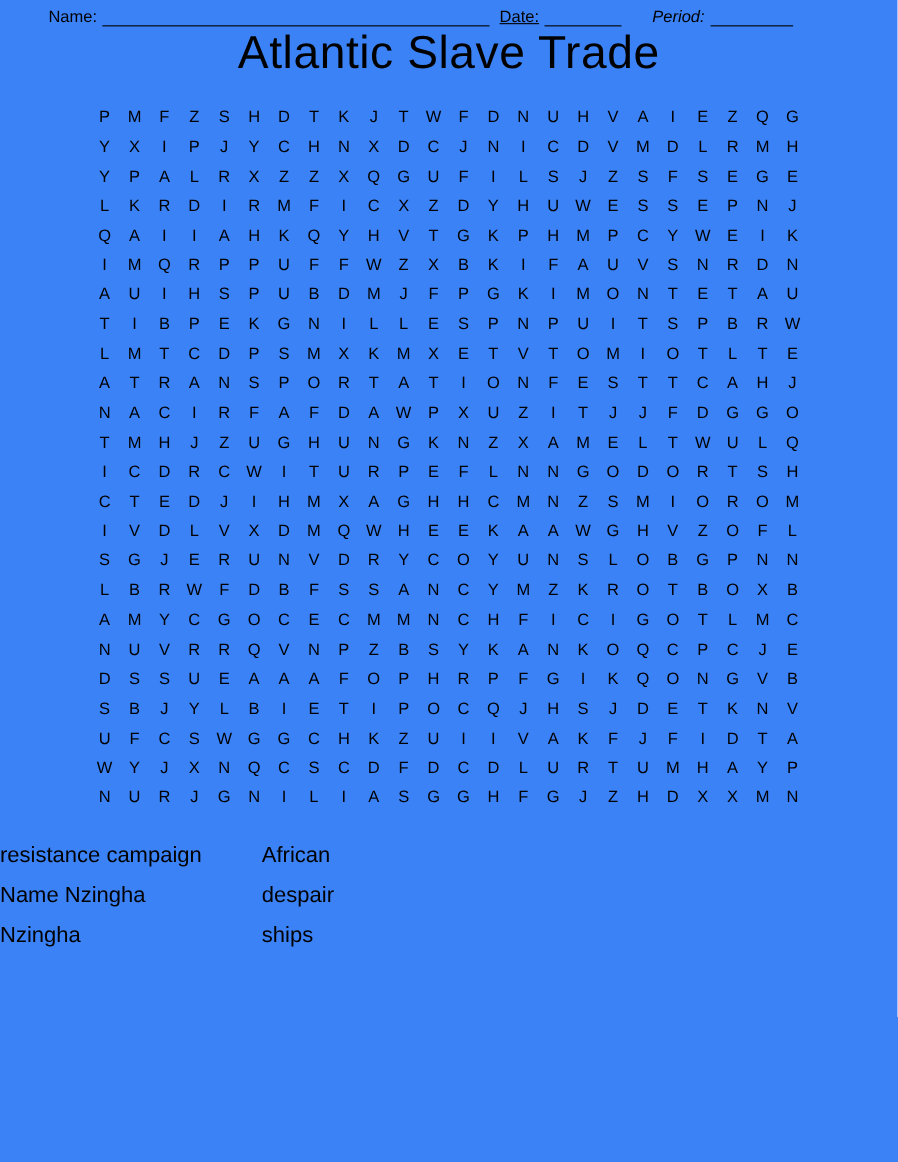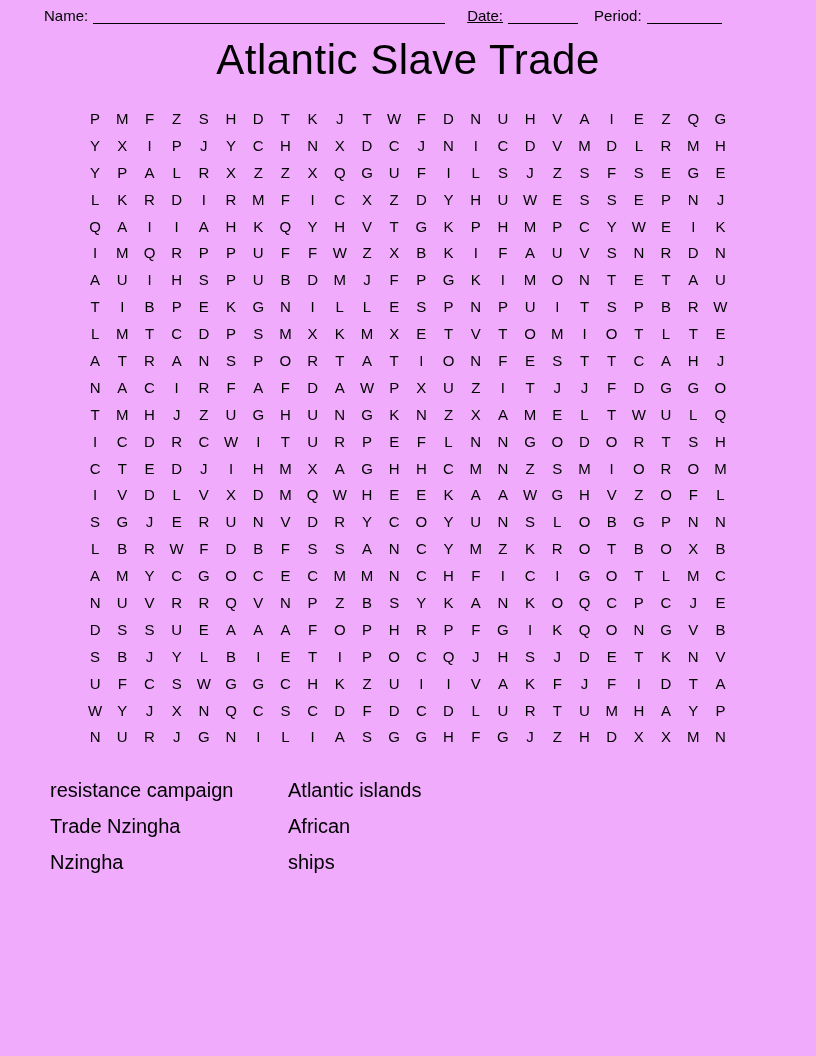--- a/index.html
+++ b/index.html
@@ -1,68 +1,67 @@
 <!DOCTYPE html>
 <html><head>
 <meta charset="utf-8">
 <style>
   * { margin: 0; padding: 0; box-sizing: border-box; }
   html, body { background: #ffffff; }
   .page {
     width: 816px;
     height: 1056px;
     margin: 0 auto;
-    background: #f0abfc;
+    background: #3b82f6;
     color: #000000;
     font-family: "Liberation Sans", sans-serif;
     overflow: hidden;
   }
   .header-row {
     display: flex;
     align-items: baseline;
     padding: 7px 44px 0 44px;
     font-size: 15px;
   }
   .header-row .label { white-space: nowrap; }
   .blank {
     display: inline-block;
     border-bottom: 1.5px solid #000;
     height: 15px;
     align-self: flex-end;
   }
   .name-blank   { width: 352px; margin-left: 5px; }
-  .date-label   { margin-left: 22px; text-decoration: underline; }
+  .date-label   { margin-left: 9px; text-decoration: underline; }
   .date-blank   { width: 70px;  margin-left: 5px; }
-  .period-label { margin-left: 16px; }
+  .period-label { margin-left: 28px; font-style: italic; }
   .period-blank { width: 75px;  margin-left: 5px; }
   .title {
     text-align: center;
     font-size: 42px;
     font-weight: 400;
-    margin-top: 12px;
+    margin-top: 0;
     letter-spacing: 0.5px;
   }
   .grid {
     margin: 21px auto 0 auto;
     width: 653px;
   }
   .grid-row { display: flex; }
   .grid-cell {
     width: 27.2px;
     height: 26.9px;
     display: flex;
     align-items: center;
     justify-content: center;
     font-size: 15px;
     font-weight: 400;
   }
   .words {
     display: flex;
     margin-top: 22px;
-    padding-left: 50px;
   }
   .word-col { width: 238px; }
   .word-item {
     font-size: 20px;
     line-height: 36px;
     white-space: nowrap;
   }
 </style>
 </head>
 <body>
@@ -703,23 +702,23 @@
         <span class="grid-cell">X</span>
         <span class="grid-cell">X</span>
         <span class="grid-cell">M</span>
         <span class="grid-cell">N</span>
       </div>
     </div>
 
   <div class="words" id="word-list">
       <div class="word-col">
         <div class="word-item">resistance campaign</div>
-        <div class="word-item">Trade Nzingha</div>
+        <div class="word-item">Name Nzingha</div>
         <div class="word-item">Nzingha</div>
       </div>
       <div class="word-col">
-        <div class="word-item">Atlantic islands</div>
         <div class="word-item">African</div>
+        <div class="word-item">despair</div>
         <div class="word-item">ships</div>
       </div>
     </div>
 
 </div>
 
 </body></html>

